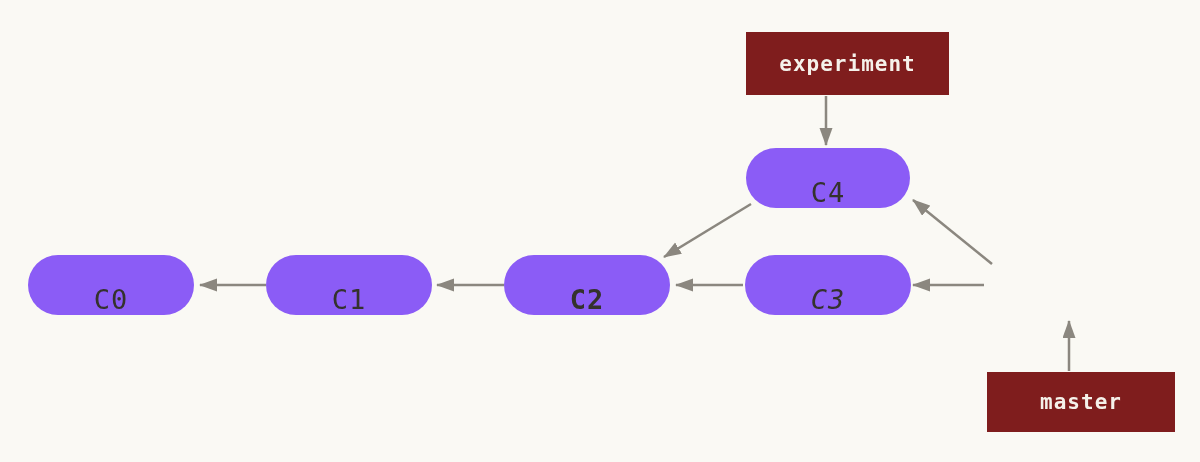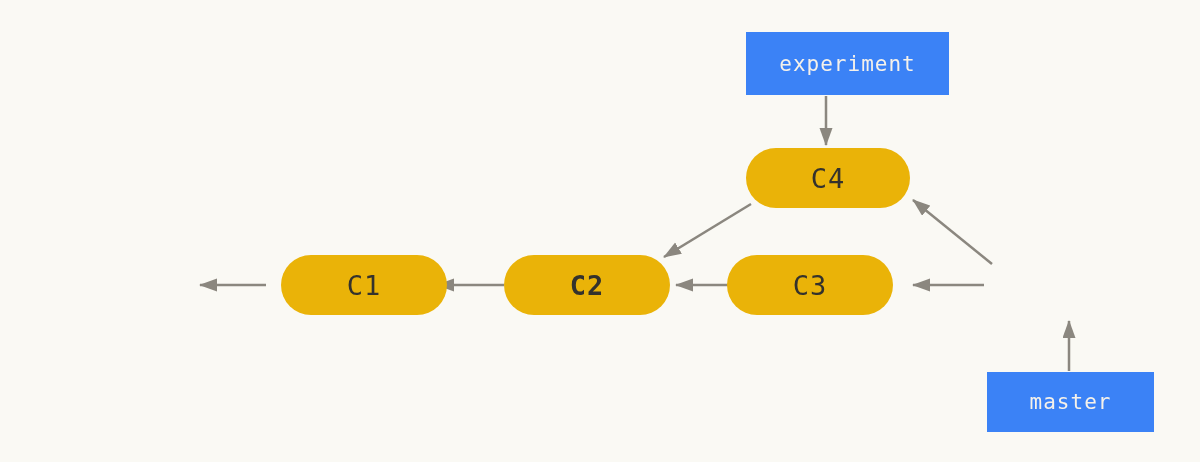--- a/index.html
+++ b/index.html
@@ -23,48 +23,49 @@
     height: 462px;
   }
   .edges line {
     stroke: #8B877F;
     stroke-width: 2.5;
   }
   .node {
     position: absolute;
     width: 166px;
     height: 60px;
-    background: #eab308;
+    background: #8b5cf6;
     border-radius: 30px;
     display: flex;
-    align-items: center;
+    align-items: flex-end;
     justify-content: center;
     color: #34322D;
     font-size: 27px;
     font-weight: 500;
     letter-spacing: 1px;
   }
   #node-c0 { left: 28px;  top: 255px; }
-  #node-c1 { left: 281px; top: 255px; }
+  #node-c1 { left: 266px; top: 255px; }
   #node-c2 { left: 504px; top: 255px; font-weight: bold; }
-  #node-c3 { left: 727px; top: 255px; }
+  #node-c3 { left: 745px; top: 255px; font-style: italic; }
   #node-c4 { left: 746px; top: 148px; width: 164px; }
   #node-c5 { left: 984px; top: 255px; }
   .branch {
     position: absolute;
-    background: #3b82f6;
+    background: #7f1d1d;
     display: flex;
     align-items: center;
     justify-content: center;
     color: #F5F1EA;
     font-size: 21px;
     letter-spacing: 1px;
+    font-weight: bold;
   }
   #branch-experiment { left: 746px; top: 32px;  width: 203px; height: 63px; }
-  #branch-master     { left: 987px; top: 372px; width: 167px; height: 60px; }
+  #branch-master     { left: 987px; top: 372px; width: 188px; height: 60px; }
 </style>
 </head>
 <body>
 
 <div class="canvas">
 
   <svg class="edges" width="1200" height="462" viewBox="0 0 1200 462">
     <defs>
       <marker id="arrowhead" markerUnits="userSpaceOnUse" markerWidth="20" markerHeight="14" refX="17" refY="6.5" orient="auto">
         <path d="M0,0 L18,6.5 L0,13 Z" fill="#8B877F"></path>
@@ -73,20 +74,23 @@
     <line x1="266" y1="285" x2="200" y2="285" marker-end="url(#arrowhead)"></line>
     <line x1="504" y1="285" x2="437" y2="285" marker-end="url(#arrowhead)"></line>
     <line x1="743" y1="285" x2="676" y2="285" marker-end="url(#arrowhead)"></line>
     <line x1="984" y1="285" x2="913" y2="285" marker-end="url(#arrowhead)"></line>
     <line x1="751" y1="204" x2="664" y2="257" marker-end="url(#arrowhead)"></line>
     <line x1="992" y1="264" x2="913" y2="200" marker-end="url(#arrowhead)"></line>
     <line x1="826" y1="96" x2="826" y2="145" marker-end="url(#arrowhead)"></line>
     <line x1="1069" y1="371" x2="1069" y2="321" marker-end="url(#arrowhead)"></line>
   </svg>
 
+  <div class="node" id="node-c0">
+    <span>C0</span>
+  </div>
   <div class="node" id="node-c1">
     <span>C1</span>
   </div>
   <div class="node" id="node-c2">
     <span>C2</span>
   </div>
   <div class="node" id="node-c3">
     <span>C3</span>
   </div>
   <div class="node" id="node-c4">

